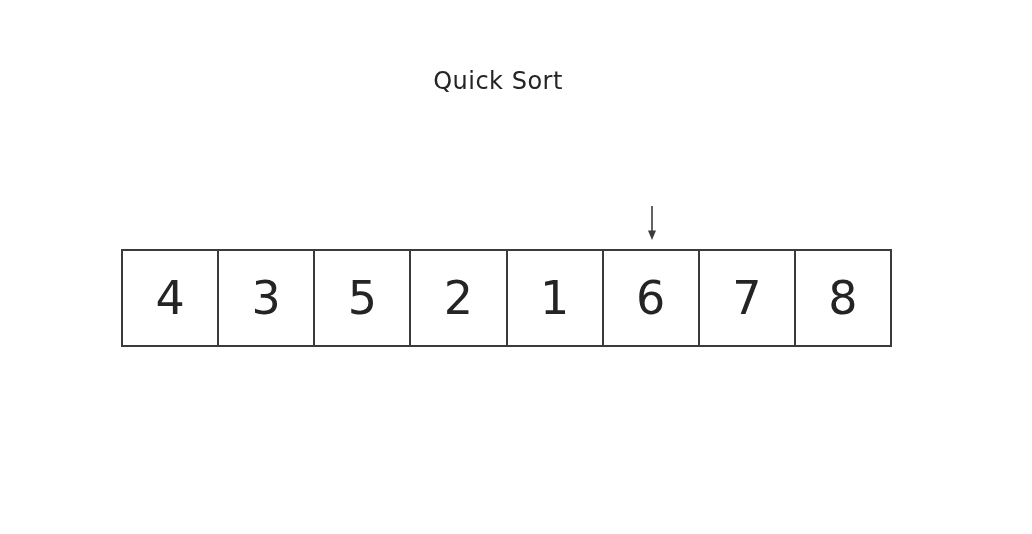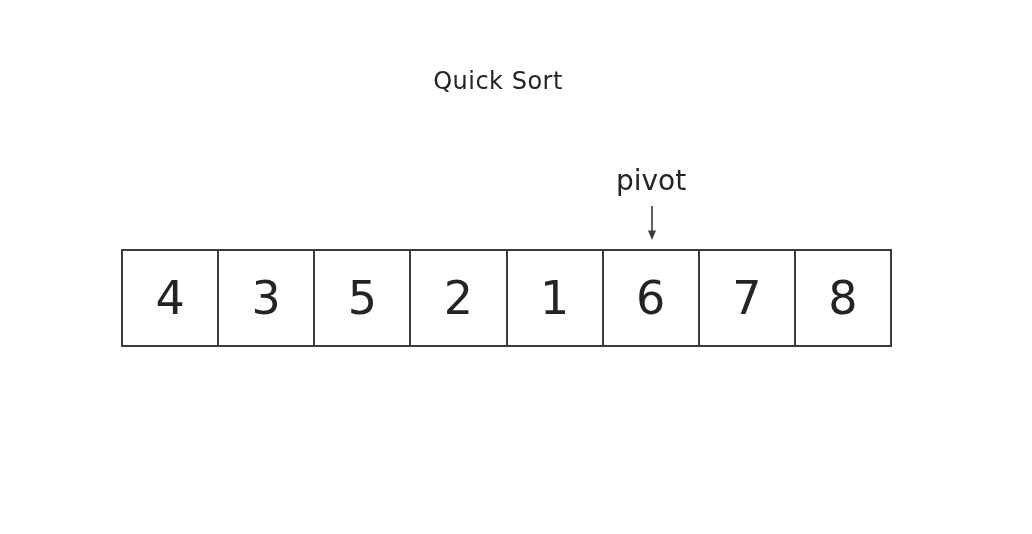--- a/index.html
+++ b/index.html
@@ -75,21 +75,20 @@
     border-right: none;
   }
 </style>
 </head>
 <body>
 
 <div class="canvas">
 
   <div class="title">Quick Sort</div>
 
-  <div class="pivot-label">pivot</div>
 
   <svg class="pivot-arrow" width="12" height="35" viewBox="0 0 12 35">
     <line x1="6" y1="0" x2="6" y2="26" stroke="currentColor" stroke-width="1.6"></line>
     <polygon points="2,24.5 10,24.5 6,34" fill="currentColor"></polygon>
   </svg>
 
   <div class="array">
     <div class="cell">
         <span>4</span>
       </div>

